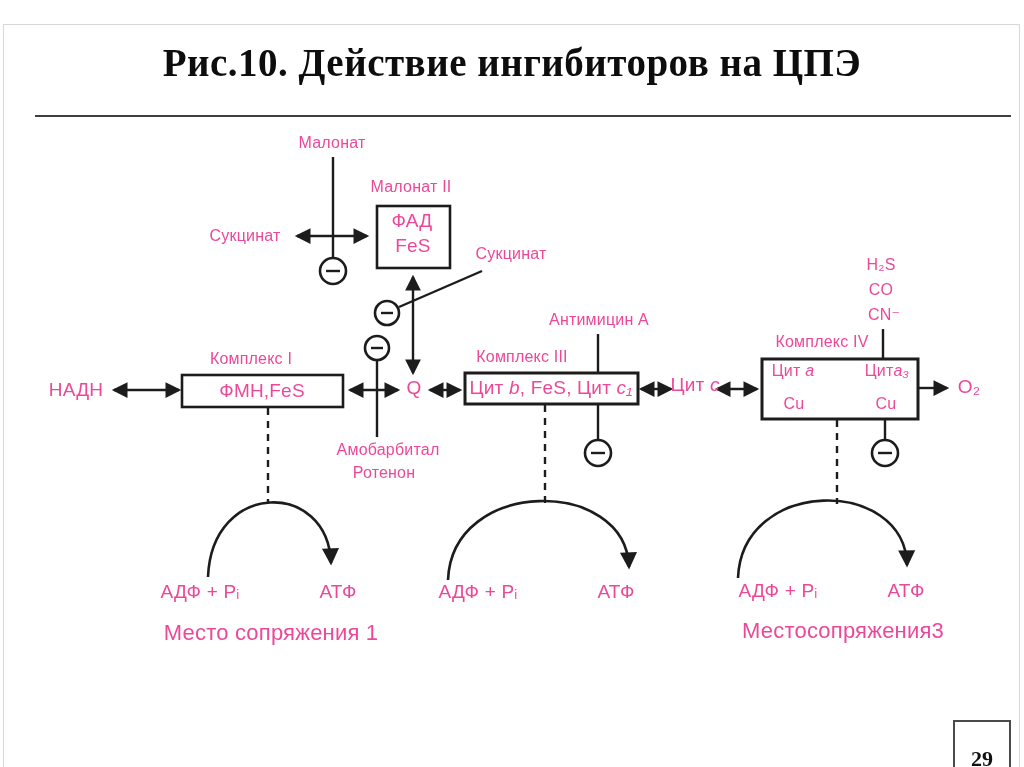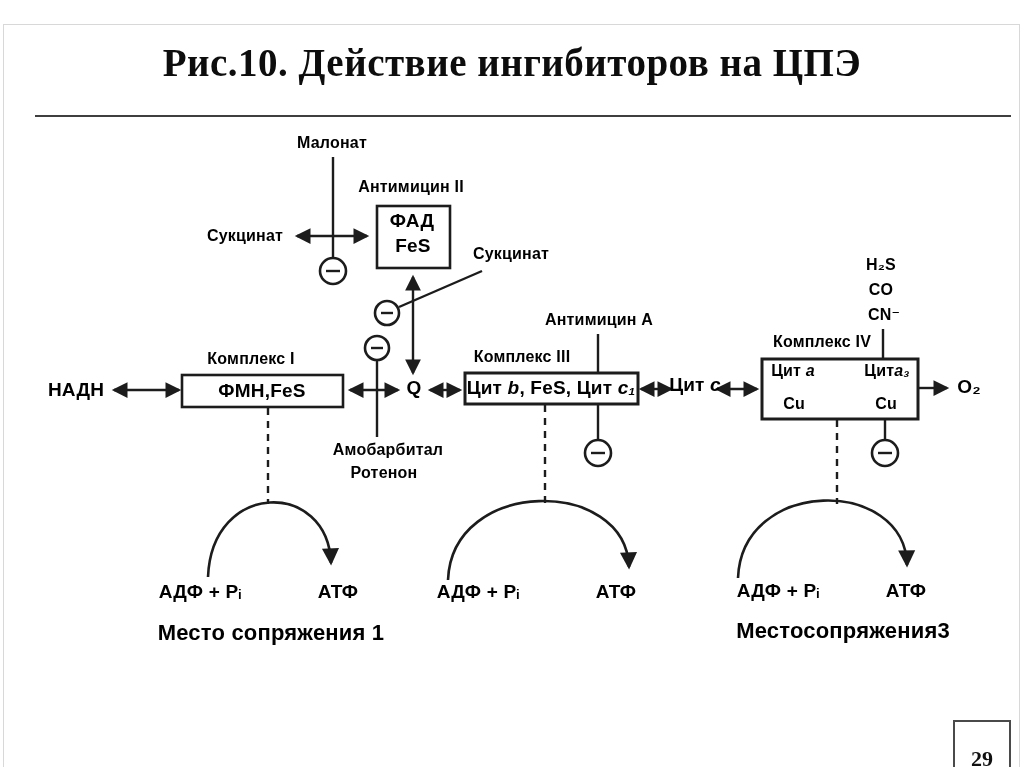--- a/index.html
+++ b/index.html
@@ -18,21 +18,21 @@
     font-family:"Liberation Serif","DejaVu Serif",serif; font-weight:bold;
     font-size:39px; color:#0d0d0d; letter-spacing:0.5px;
   }
   .divider {
     position:absolute; left:35px; top:99px; width:976px; height:0;
     border-top:2px solid #3f3f3f;
   }
   svg.canvas { position:absolute; left:0; top:0; }
   .lbl {
     position:absolute; transform:translateX(-50%); white-space:nowrap;
-    font-size:16px; font-weight:700; color:#000000; letter-spacing:0.2px;
+    font-size:16px; font-weight:400; color:#ec4899; letter-spacing:0.2px;
     line-height:1.1;
   }
   .lbl i { font-style:italic; }
   .lbl.big { font-size:19px; }
   .lbl.site-label { font-size:22px; }
   .pagebox {
     position:absolute; left:953px; top:704px; width:54px; height:50px;
     border:2px solid #4a4a4a; background:#fff;
     display:flex; align-items:flex-end; justify-content:center;
     font-family:"Liberation Serif","DejaVu Serif",serif;
@@ -123,21 +123,21 @@
   <div class="lbl" style="left:332px;top:118px">Малонат</div>
   <div class="lbl" style="left:245px;top:211px">Сукцинат</div>
   <div class="lbl" style="left:511px;top:229px">Сукцинат</div>
   <div class="lbl" style="left:599px;top:295px">Антимицин А</div>
   <div class="lbl" style="left:388px;top:425px">Амобарбитал</div>
   <div class="lbl" style="left:384px;top:448px">Ротенон</div>
   <div class="lbl" style="left:881px;top:240px">H₂S</div>
   <div class="lbl" style="left:881px;top:265px">CO</div>
   <div class="lbl" style="left:884px;top:290px">CN⁻</div>
 
-  <div class="lbl" style="left:411px;top:162px">Антимицин II</div>
+  <div class="lbl" style="left:411px;top:162px">Малонат II</div>
   <div class="lbl big" style="left:412px;top:195px">ФАД</div>
   <div class="lbl big" style="left:413px;top:220px">FeS</div>
 
   <div class="lbl" style="left:251px;top:334px">Комплекс I</div>
   <div class="lbl big" style="left:262px;top:365px">ФМН,FeS</div>
   <div class="lbl big" style="left:76px;top:364px">НАДН</div>
   <div class="lbl big" style="left:414px;top:362px">Q</div>
 
   <div class="lbl" style="left:522px;top:332px">Комплекс III</div>
   <div class="lbl big" style="left:551px;top:362px">

